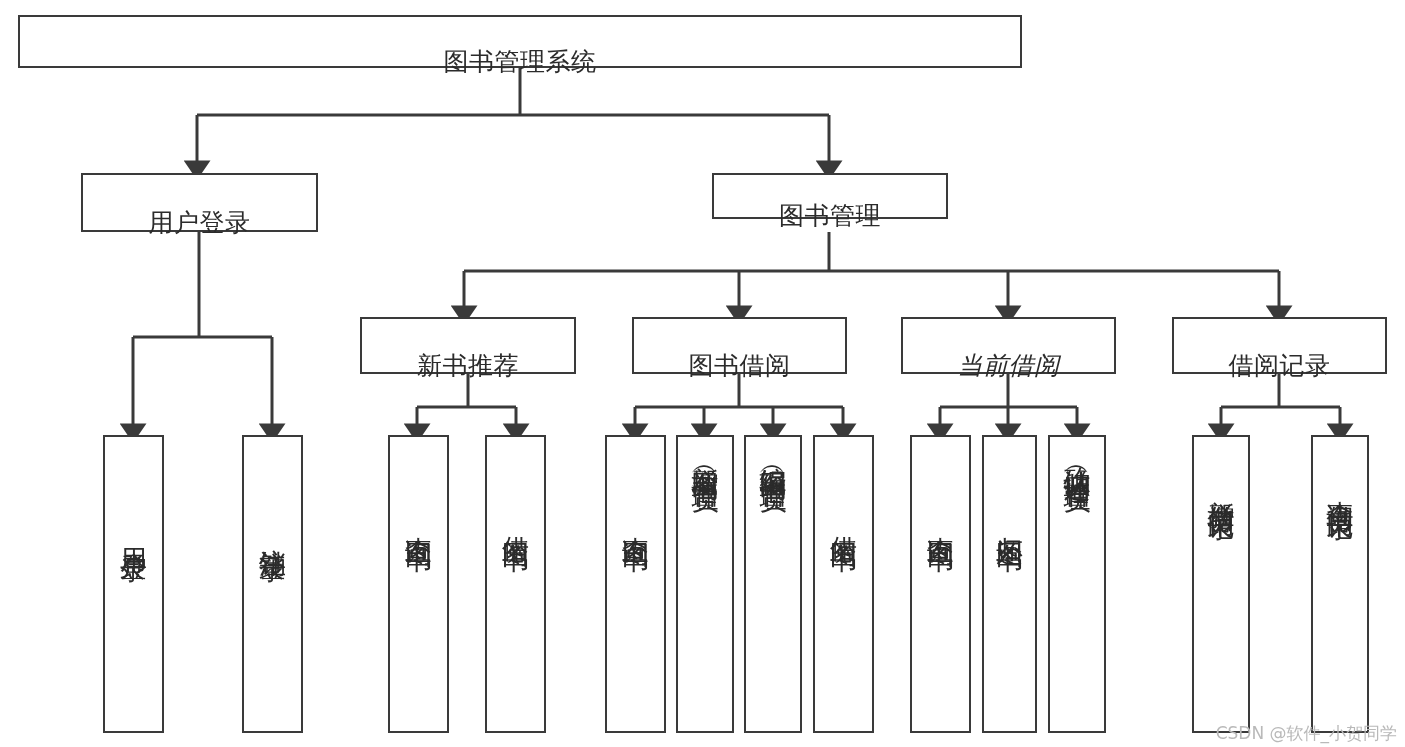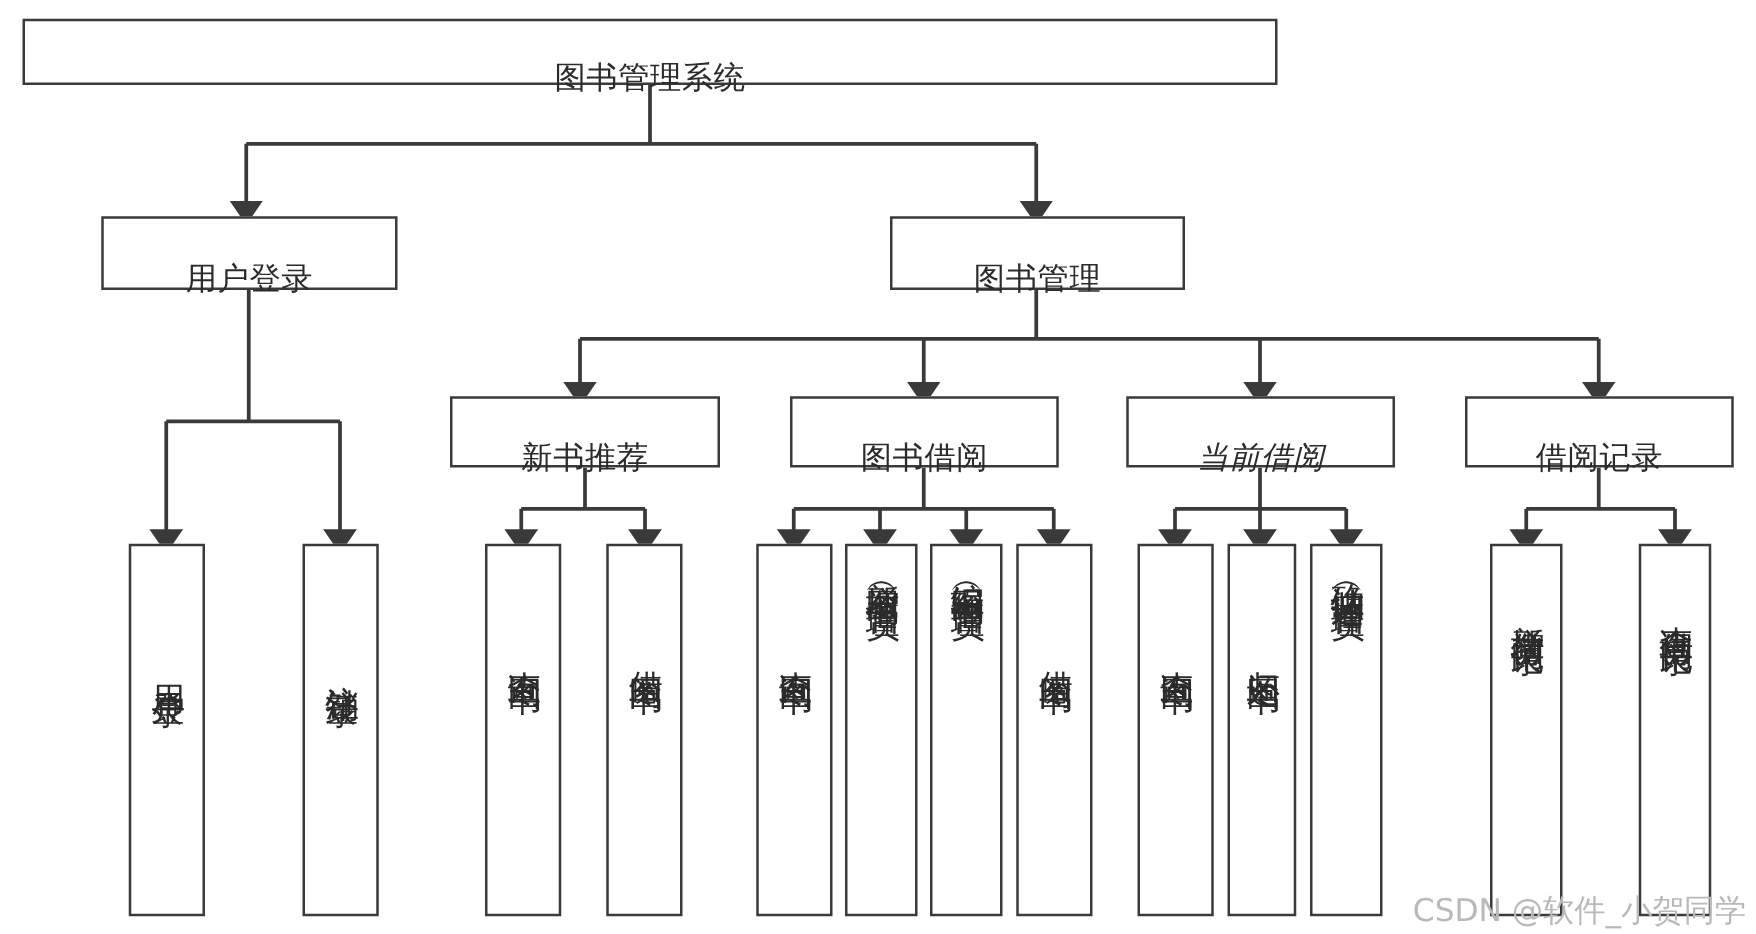--- a/index.html
+++ b/index.html
@@ -65,21 +65,21 @@
     letter-spacing: 3px;
     white-space: nowrap;
   }
   .node.v.center .node-label {
     margin-top: 0;
   }
   .watermark {
     position: absolute;
     right: 8px;
     bottom: 2px;
-    font-size: 25px;
+    font-size: 17px;
     color: #b9b9b9;
     white-space: nowrap;
     z-index: 9;
     font-family: "DejaVu Sans", "Liberation Sans", sans-serif;
   }
 </style>
 </head>
 <body>
 
 <div id="canvas">
@@ -137,21 +137,21 @@
   </svg>
 
   <div class="node h root" style="left:18px; top:15px; width:1004px; height:53px;">
     <span class="node-label">图书管理系统</span>
   </div>
 
   <div class="node h" style="left:81px; top:173px; width:237px; height:59px;">
     <span class="node-label">用户登录</span>
   </div>
 
-  <div class="node h" style="left:712px; top:173px; width:236px; height:59px;">
+  <div class="node h" style="left:712px; top:173px; width:236px; height:46px;">
     <span class="node-label">图书管理</span>
   </div>
 
   <div class="node h" style="left:632px; top:317px; width:215px; height:57px;">
     <span class="node-label">图书借阅</span>
   </div>
 
   <div class="node h" style="left:360px; top:317px; width:216px; height:57px;">
     <span class="node-label">新书推荐</span>
   </div>

